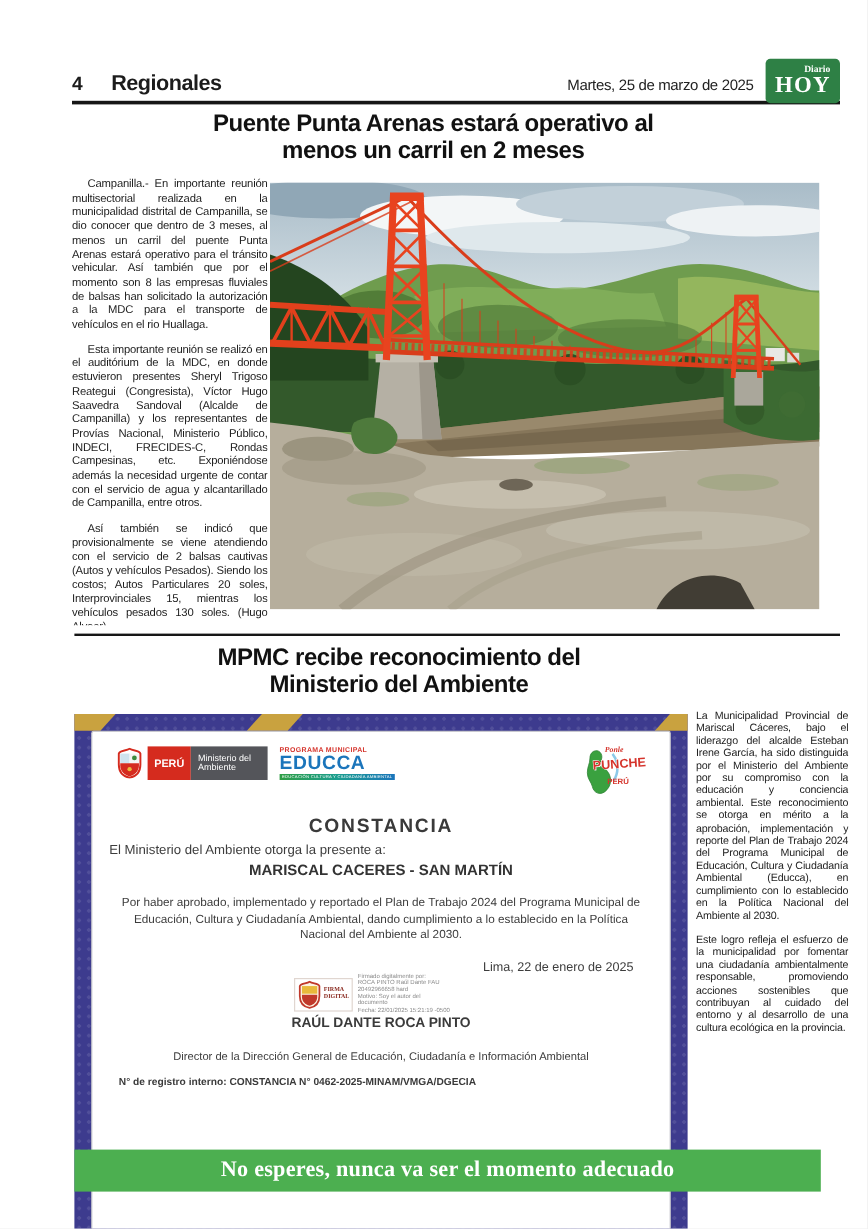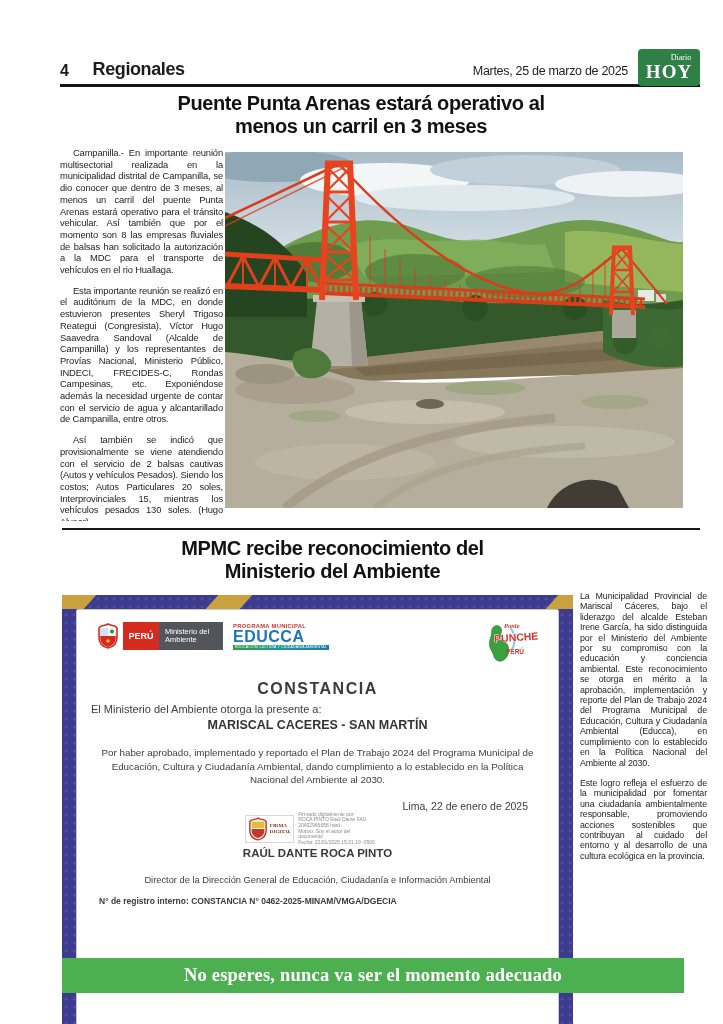--- a/index.html
+++ b/index.html
@@ -10,21 +10,21 @@
   .masthead{position:absolute;left:60px;top:46px;width:640px;height:40px;
             display:flex;justify-content:space-between;align-items:flex-end;}
   .mast-left{display:flex;align-items:flex-end;gap:24px;padding-bottom:6px;}
   .pagenum{font-size:16px;font-weight:bold;letter-spacing:-0.3px;}
   .section{font-size:18px;font-weight:bold;letter-spacing:-0.4px;}
   .mast-right{display:flex;align-items:flex-end;gap:10px;}
   .date{font-size:12.5px;letter-spacing:-0.3px;padding-bottom:8px;color:#222;}
   .hoy-logo{width:62px;height:37px;background:#2e8045;border-radius:4px;
             display:flex;flex-direction:column;align-items:center;justify-content:center;
             position:relative;z-index:2;}
-  .hoy-top{color:#fff;font-size:8px;font-weight:normal;line-height:8px;font-family:"Liberation Serif",serif;margin-left:24px;}
+  .hoy-top{color:#fff;font-size:8px;font-weight:bold;line-height:8px;font-family:"Liberation Serif",serif;margin-left:24px;}
   .hoy-main{color:#fff;font-size:19px;font-weight:bold;line-height:19px;letter-spacing:1px;
             font-family:"Liberation Serif",serif;}
   .rule{position:absolute;left:60px;top:84px;width:640px;height:3px;background:#161616;}
   .rule2{position:absolute;left:62px;top:528px;width:638px;height:2px;background:#161616;}
 
   
   .headline{position:absolute;margin:0;font-weight:bold;color:#111;
             font-size:20px;line-height:23px;letter-spacing:-0.4px;text-align:center;}
   .headline span{display:block;}
   .h1a{left:151px;top:92px;width:420px;}
@@ -115,21 +115,21 @@
       <div class="hoy-logo">
         <span class="hoy-top">Diario</span>
         <span class="hoy-main">HOY</span>
       </div>
     </div>
   </header>
   <div class="rule"></div>
 
   <h1 class="headline h1a">
     <span>Puente Punta Arenas estará operativo al</span>
-    <span>menos un carril en 3 meses</span>
+    <span>menos un carril en 2 meses</span>
   </h1>
 
   <section>
     <div class="col-left">
       <p>Campanilla.- En importante reunión multisectorial realizada en la municipalidad distrital de Campanilla, se dio conocer que dentro de 3 meses, al menos un carril del puente Punta Arenas estará operativo para el tránsito vehicular. Así también que por el momento son 8 las empresas fluviales de balsas han solicitado la autorización a la MDC para el transporte de vehículos en el rio Huallaga.</p>
       <p>Esta importante reunión se realizó en el auditórium de la MDC, en donde estuvieron presentes Sheryl Trigoso Reategui (Congresista), Víctor Hugo Saavedra Sandoval (Alcalde de Campanilla) y los representantes de Provías Nacional, Ministerio Público, INDECI, FRECIDES-C, Rondas Campesinas, etc. Exponiéndose además la necesidad urgente de contar con el servicio de agua y alcantarillado de Campanilla, entre otros.</p>
       <p>Así también se indicó que provisionalmente se viene atendiendo con el servicio de 2 balsas cautivas (Autos y vehículos Pesados). Siendo los costos; Autos Particulares 20 soles,  Interprovinciales 15, mientras los vehículos pesados 130 soles. (Hugo Alvear).</p>
     </div>
 
     <div class="photo">

